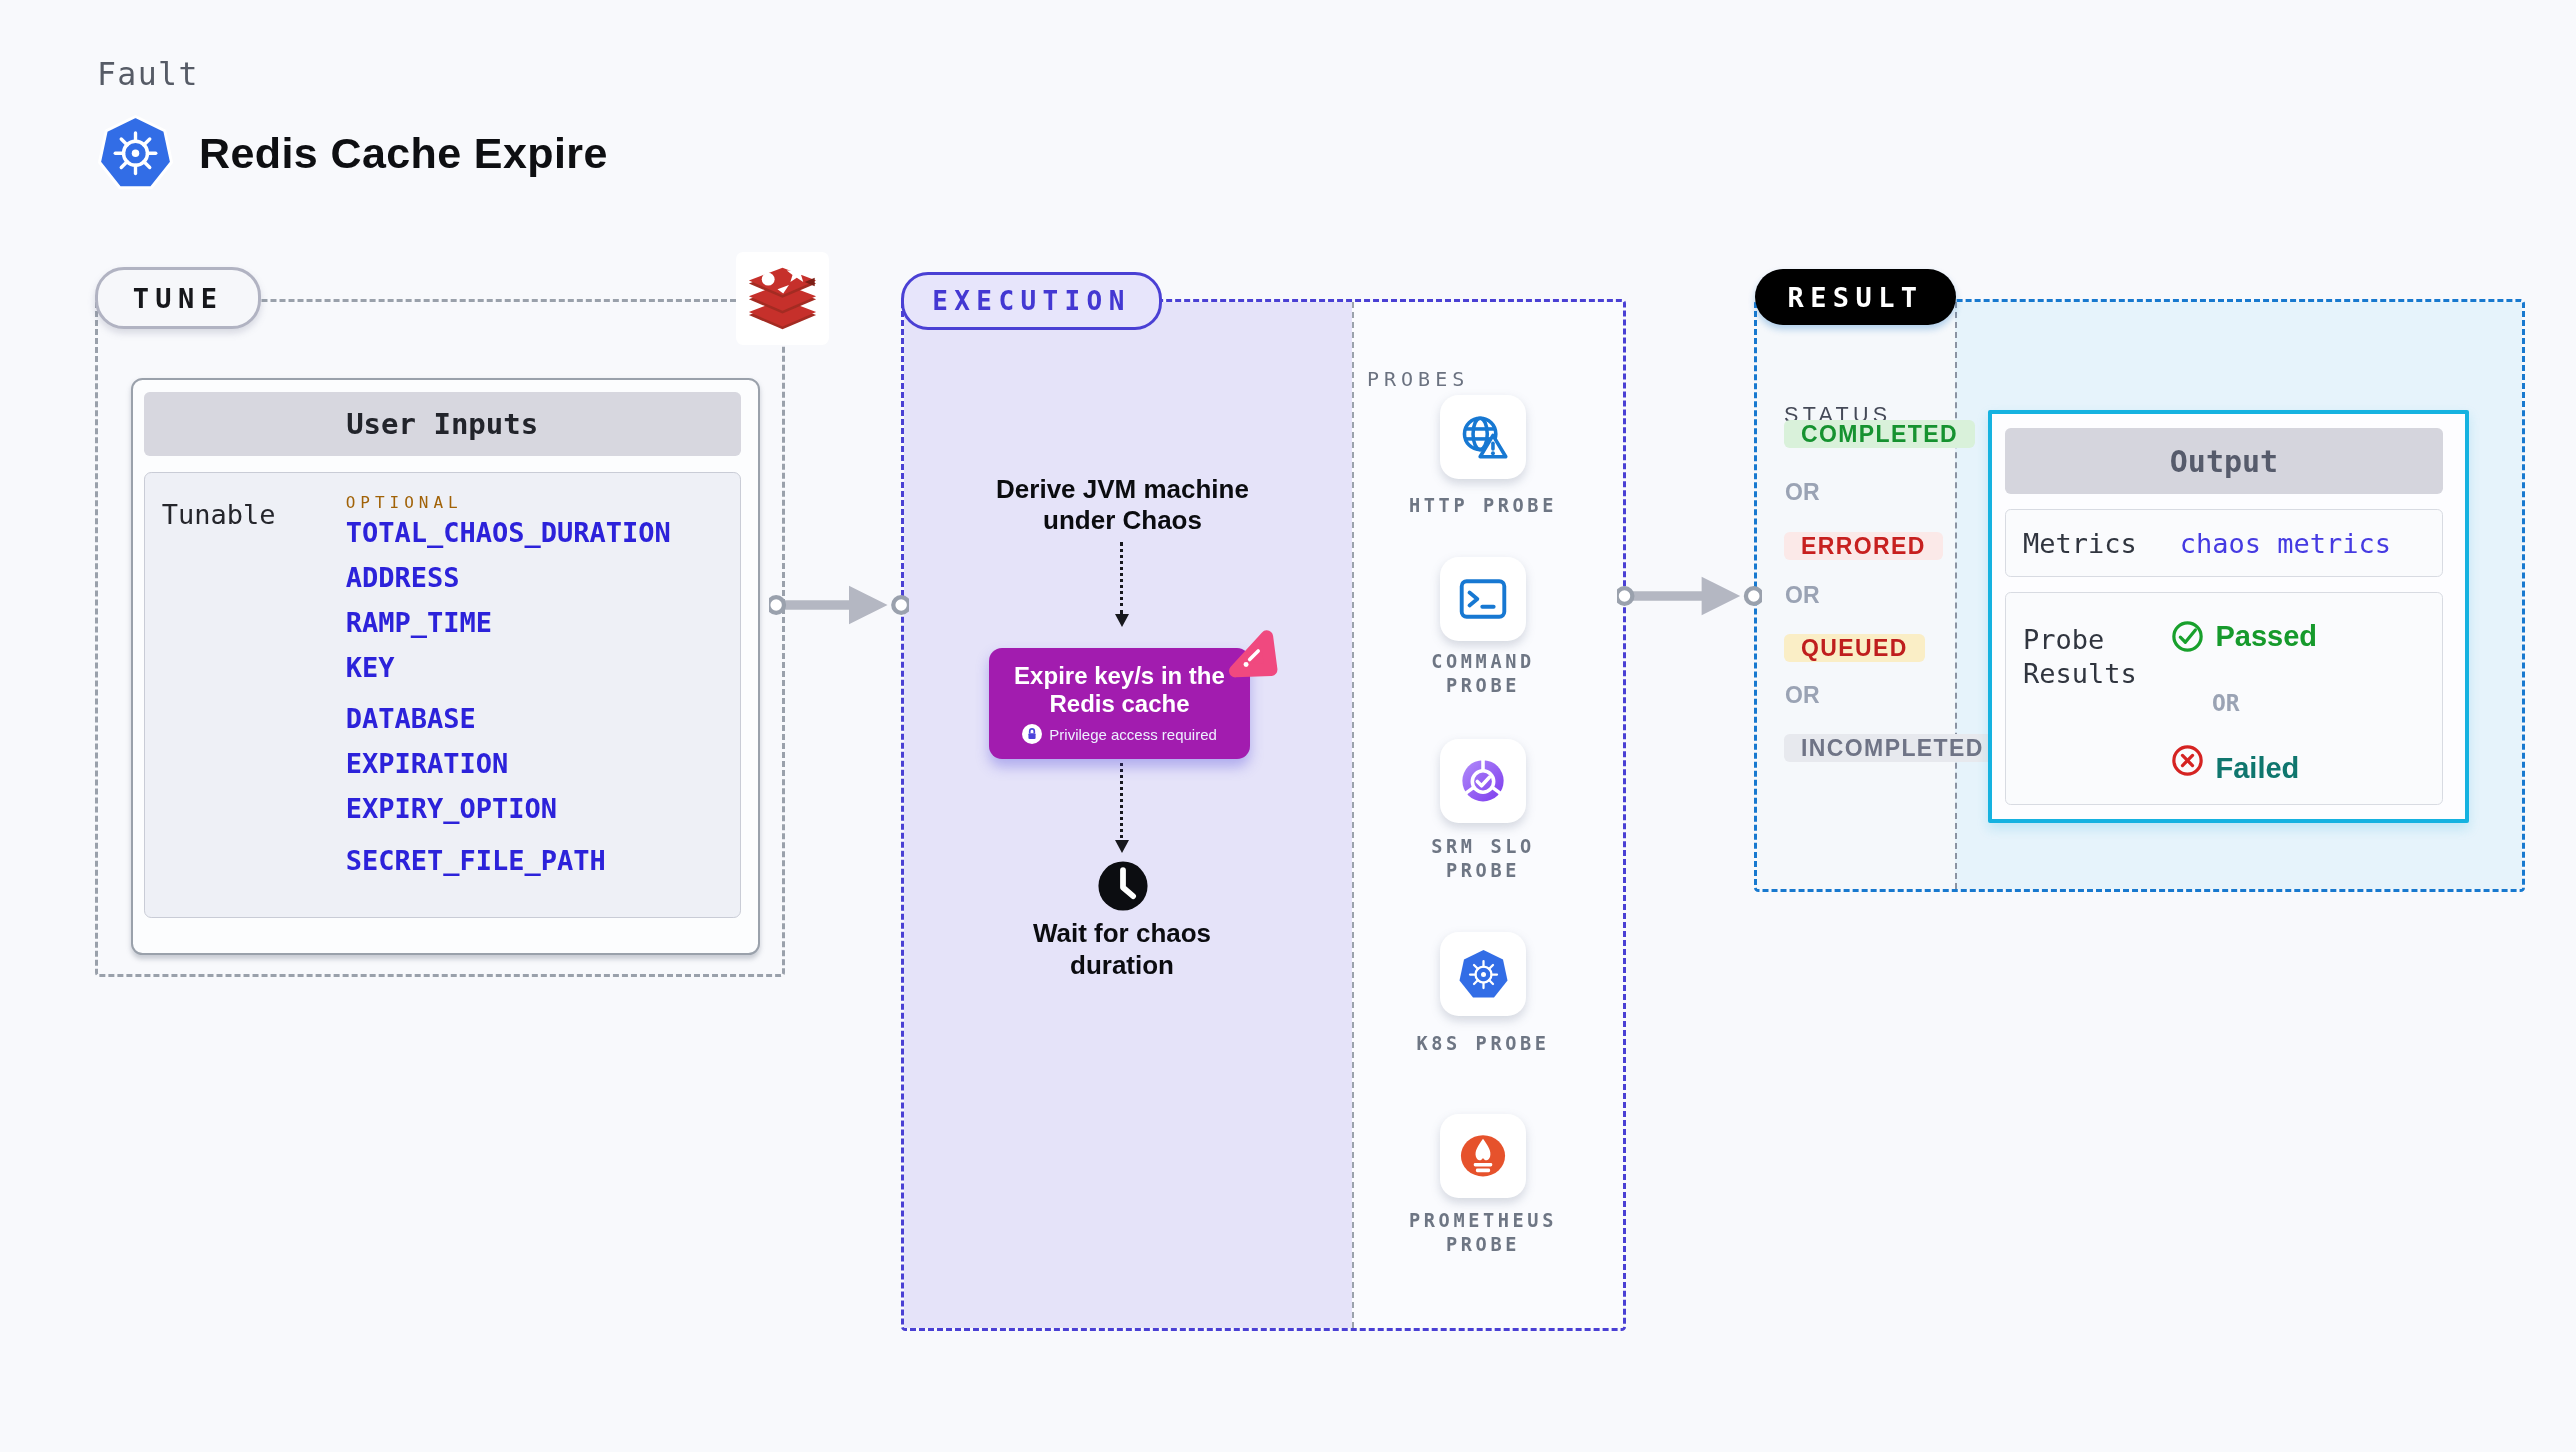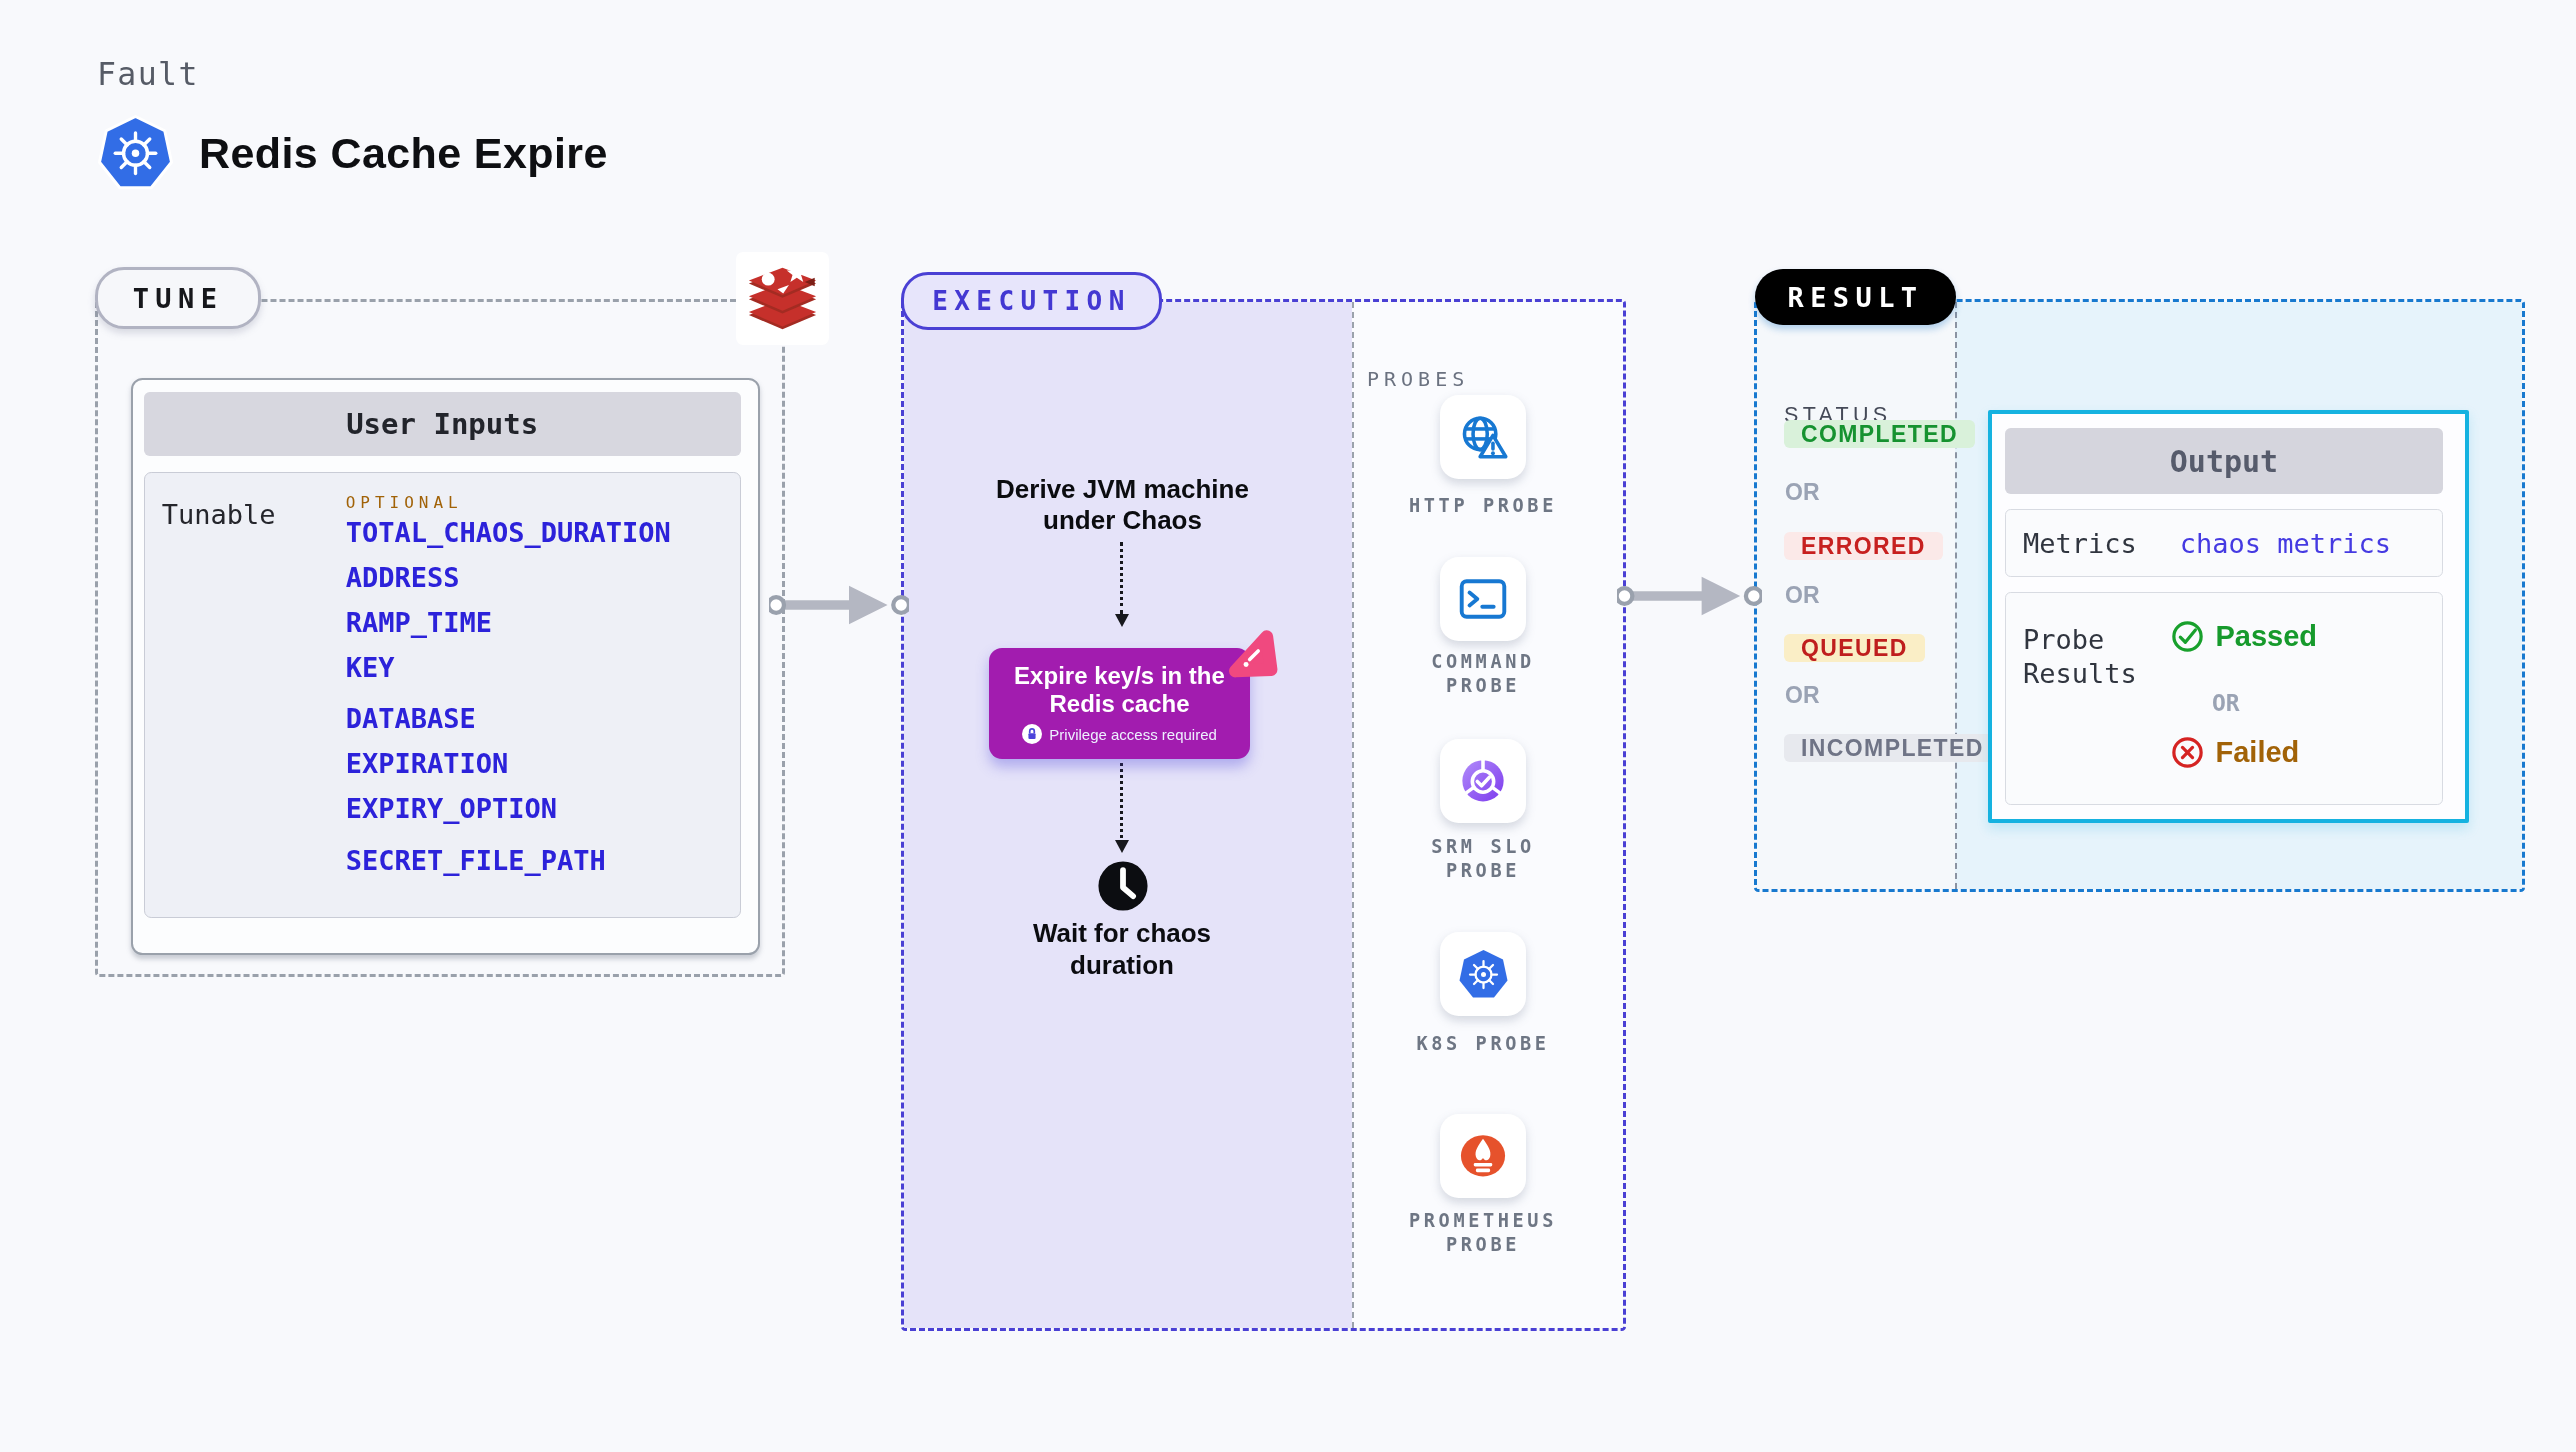--- a/index.html
+++ b/index.html
@@ -92,21 +92,21 @@
                  display:flex;align-items:center;justify-content:center;font-size:30px;font-weight:600;color:#565b6b;}
   .metrics-row{position:absolute;left:13px;top:95px;width:436px;height:66px;background:#fafbfd;border:1.4px solid #d8dbe2;border-radius:5.7px;
                display:flex;align-items:center;}
   .metrics-label{margin-left:17px;font-size:27px;color:#30353f;}
   .metrics-value{margin-left:43px;font-size:27px;font-weight:500;color:#453ae2;cursor:pointer;}
   .probe-results-row{position:absolute;left:13px;top:178px;width:436px;height:211px;background:#fafbfd;border:1.4px solid #d8dbe2;border-radius:5.7px;}
   .pr-label{position:absolute;left:17px;top:30px;width:129px;font-size:27px;line-height:34px;color:#30353f;}
   .passed-row{position:absolute;left:165px;top:27px;display:flex;align-items:center;gap:11.5px;}
   .failed-row{position:absolute;left:165px;top:143px;display:flex;align-items:center;gap:11.5px;}
   .passed-text{font-size:29px;font-weight:800;color:#169a2c;}
-  .failed-text{font-size:29px;font-weight:800;color:#a16207;}
+  .failed-text{font-size:29px;font-weight:800;color:#0f766e;margin-top:16px;}
   .or-out{position:absolute;left:206px;top:97px;font-size:23px;font-weight:600;color:#9aa3b4;}
 </style>
 </head>
 <body>
 
 <div class="stage">
 
   <div class="kicker mono">Fault</div>
   <svg class="k8s-header-icon" viewBox="0 0 100 100">
     <polygon points="50,2 89,21 98,63 71,97 29,97 2,63 11,21" fill="#326de6" stroke="#fff" stroke-width="4" stroke-linejoin="round"></polygon>

